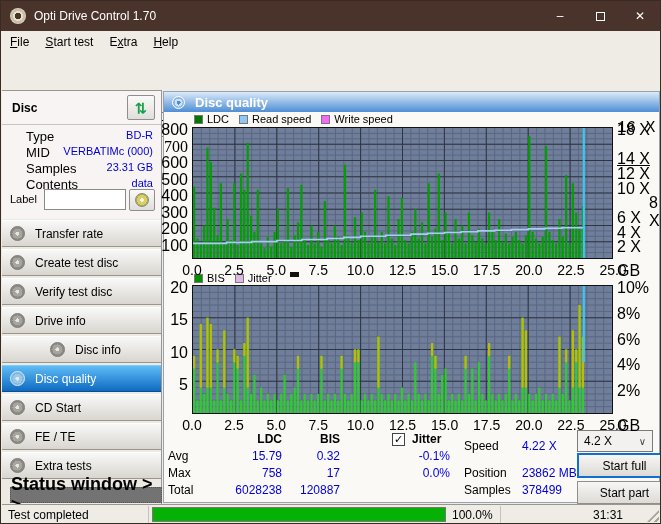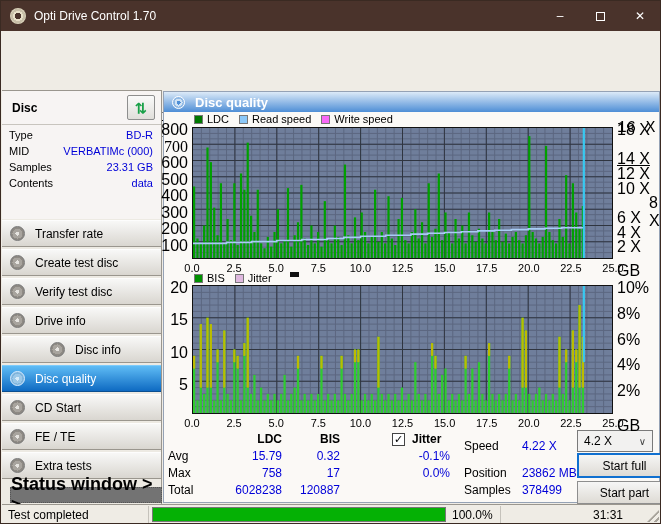--- a/index.html
+++ b/index.html
@@ -38,21 +38,21 @@
   .floppy-glyph::before { content:""; position:absolute; left:3px; top:0; width:10px; height:6px; background:#C8D8F0; }
   .floppy-glyph::after { content:""; position:absolute; left:2px; bottom:1px; width:12px; height:6px; background:#E8E8E8; }
 
   
   #sidebar { position:absolute; left:1px; top:89px; width:160px; height:414px; background:#EDEAE3; border-top:1px solid #9A968E; border-right:1px solid #9A968E; }
   #disc-panel { position:absolute; left:0; top:0; width:159px; height:128px; background:#F7F4F3; }
   #disc-panel-header { position:absolute; left:0; top:0; width:100%; height:34px; border-bottom:1px solid #C8C4BE; }
   #disc-title { position:absolute; left:10px; top:10px; font-weight:bold; font-size:12px; }
   #disc-refresh { position:absolute; right:6px; top:4px; width:28px; height:25px; background:linear-gradient(#FAFAFA,#E0DEDA); border:1px solid #8E8E8E; border-radius:2px; display:flex; align-items:center; justify-content:center; }
   .disc-field { position:absolute; left:0; width:159px; height:16px; }
-  .disc-field .fl { position:absolute; left:7px; font-size:11px; }
+  .disc-field .fl { position:absolute; left:24px; font-size:13px; }
   .disc-field .fv { position:absolute; right:8px; color:#0000D8; font-size:11px; }
   #label-row { position:absolute; left:0; top:98px; width:159px; height:24px; }
   #label-row .fl { position:absolute; left:8px; top:4px; }
   #label-input { position:absolute; left:42px; top:0; width:82px; height:21px; border:1px solid #8A8A8A; background:#fff; font-size:11px; padding:0 3px; }
   #label-disc-btn { position:absolute; right:6px; top:0; width:26px; height:22px; background:linear-gradient(#FAFAFA,#E0DEDA); border:1px solid #8E8E8E; border-radius:2px; display:flex; align-items:center; justify-content:center; }
   .gold-disc { width:14px; height:14px; border-radius:50%; background:radial-gradient(circle, #F7F4F3 0 2px, #D8D060 2px 5px, #B8B048 5px 7px); border:1px solid #888; }
   .side-btn { position:absolute; left:0; width:159px; height:27px; background:linear-gradient(#F8F8F7,#D9D6D0); border-top:1px solid #FDFDFD; border-bottom:1px solid #9A968E; display:flex; align-items:center; font-size:12px; }
   .side-btn.selected { background:linear-gradient(#5FBCF5,#0E6AC2); color:#fff; border-top:1px solid #7FCBFA; border-bottom:1px solid #0A4E90; }
   .disc-glyph { width:15px; height:15px; margin:0 10px 0 8px; border-radius:50%; flex:none;
     background:radial-gradient(circle, #E6E4E0 0 2px, #A8A49E 2px 5px, #8E8A84 5px 7px); border:1px solid #777; }
@@ -66,21 +66,21 @@
   .panel-disc-icon { width:13px; height:13px; margin-left:8px; border-radius:50%; border:1px solid #fff;
     background:radial-gradient(circle, #4E8ED6 0 2px, #CFE2F4 2px 4px, #8FB8E4 4px 6px); }
 
   .legend { position:absolute; display:flex; align-items:center; font-size:11px; }
   .legend .sw { width:9px; height:9px; margin-right:4px; border:1px solid #777; }
   .legend .lt { margin-right:10px; }
   #legend-marker { position:absolute; width:9px; height:5px; background:#111; }
 
   .plot { position:absolute; border:1px solid #111; background:#6F7E9B; }
   .ytick { position:absolute; font-size:16px; }
-  .xtick { position:absolute; font-size:11px; transform:translateX(-50%); }
+  .xtick { position:absolute; font-size:14px; transform:translateX(-50%); }
 
   
   .st { position:absolute; font-size:12px; }
   .st.blue { color:#0000D8; }
   .st.r { transform:translateX(-100%); }
   #jitter-checkbox { position:absolute; width:13px; height:13px; background:#fff; border:1px solid #444; font-size:11px; line-height:11px; text-align:center; font-weight:bold; }
   #speed-combo2 { position:absolute; left:413px; top:338px; width:76px; height:22px; }
   .act-btn { position:absolute; left:413px; width:95px; height:23px; background:linear-gradient(#F6F6F5,#DEDBD5); border:1px solid #8E8E8E; font-size:12px; display:flex; align-items:center; justify-content:center; }
   #start-full-btn { border:2px solid #1070D0; height:25px; }
 
@@ -105,20 +105,26 @@
     <span class="title">Opti Drive Control 1.70</span>
     <span class="win-btns">
       <span class="win-btn">–</span>
       <span class="win-btn">
           <span class="max-glyph"></span>
         </span>
       <span class="win-btn">✕</span>
     </span>
   </div>
 
+  <div id="menubar">
+      <span class="menu-item"><u>F</u>ile</span>
+      <span class="menu-item"><u>S</u>tart test</span>
+      <span class="menu-item">E<u>x</u>tra</span>
+      <span class="menu-item"><u>H</u>elp</span>
+    </div>
 
   <div id="toolbar">
     <span class="tb-label" style="left:8px;">Drive</span>
     <div class="combo" style="left:60px; top:59px; width:273px;">
       <span class="drive-icon"></span>
       <span>(G:)   HL-DT-ST BD-RE  WH16NS48 1.D3</span>
       <span class="chev">∨</span>
     </div>
     <div class="tb-btn" style="left:337px; top:58px; width:27px;">
       <span class="eject-glyph">⏏</span>
@@ -163,20 +169,27 @@
           </div>
           <div class="disc-field" style="top: 70px;">
             <span class="fl">Samples</span>
             <span class="fv">23.31 GB</span>
           </div>
           <div class="disc-field" style="top: 86px;">
             <span class="fl">Contents</span>
             <span class="fv">data</span>
           </div>
         </div>
+      <div id="label-row">
+        <span class="fl">Label</span>
+        <input id="label-input" value="" style="">
+        <div id="label-disc-btn">
+          <span class="gold-disc"></span>
+        </div>
+      </div>
     </div>
     <div id="side-buttons">
         <div class="side-btn" style="top: 129px;">
           <span class="disc-glyph"></span>
           <span>Transfer rate</span>
         </div>
         <div class="side-btn" style="top: 158px;">
           <span class="disc-glyph"></span>
           <span>Create test disc</span>
         </div>

